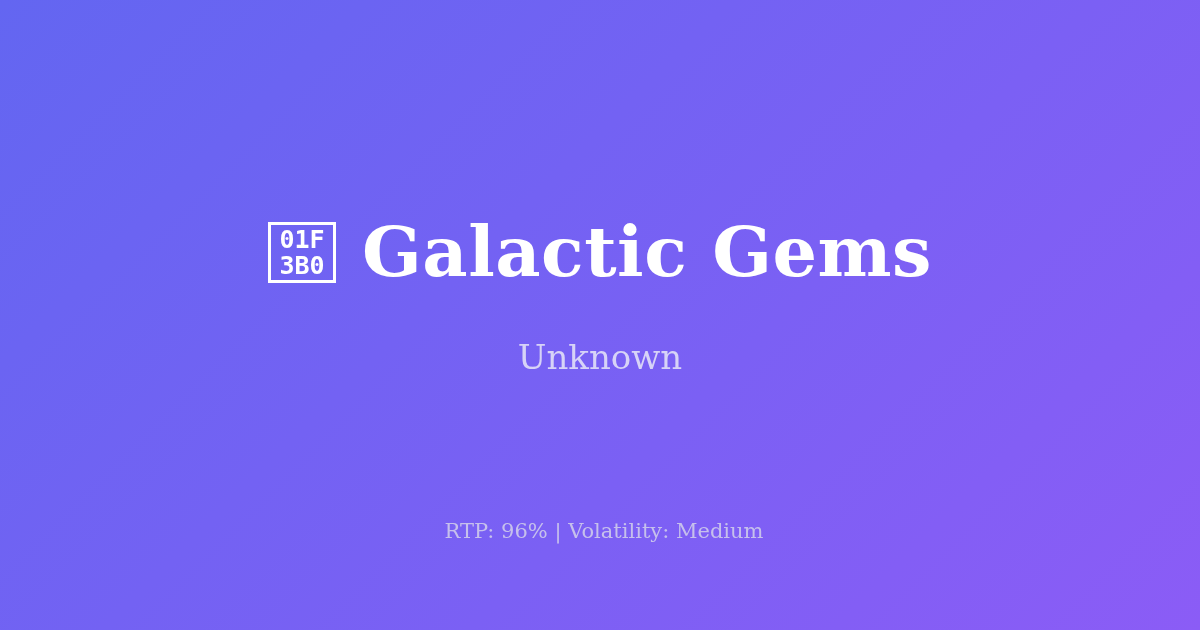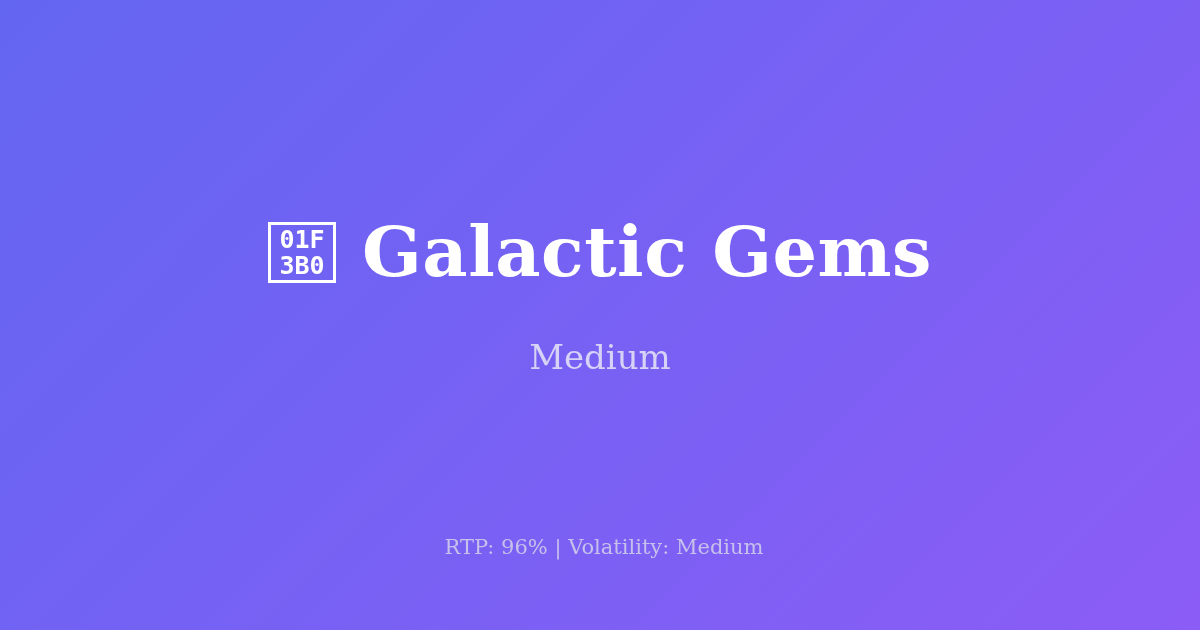--- a/index.html
+++ b/index.html
@@ -81,21 +81,21 @@
     line-height: 1.2;
     color: #d7d3f7;
     white-space: nowrap;
   }
 
   .og-meta {
     position: absolute;
     left: 8px;
     right: 0;
     bottom: 70px;
-    margin: 0;
+    margin: 16px;
     text-align: center;
     font-family: "DejaVu Serif", "Liberation Serif", serif;
     font-size: 21px;
     font-weight: 400;
     line-height: 1.2;
     color: #c6c0ec;
     white-space: nowrap;
   }
 </style>
 </head>
@@ -107,17 +107,17 @@
 
     <span class="tofu-glyph">
       <span class="cp">01F</span>
       <span class="cp">3B0</span>
     </span>
 
     <h1 class="og-title">Galactic Gems</h1>
 
   </div>
 
-  <p class="og-subtitle">Medium</p>
+  <p class="og-subtitle">Unknown</p>
 
   <p class="og-meta">RTP: 96% | Volatility: Medium</p>
 
 </div>
 
 </body></html>

